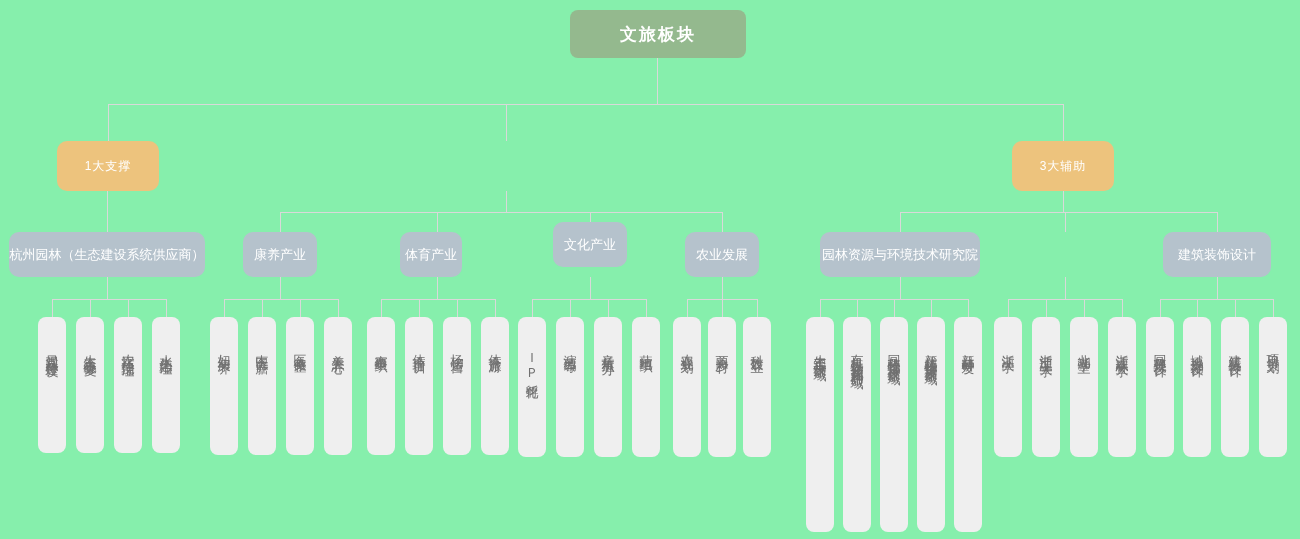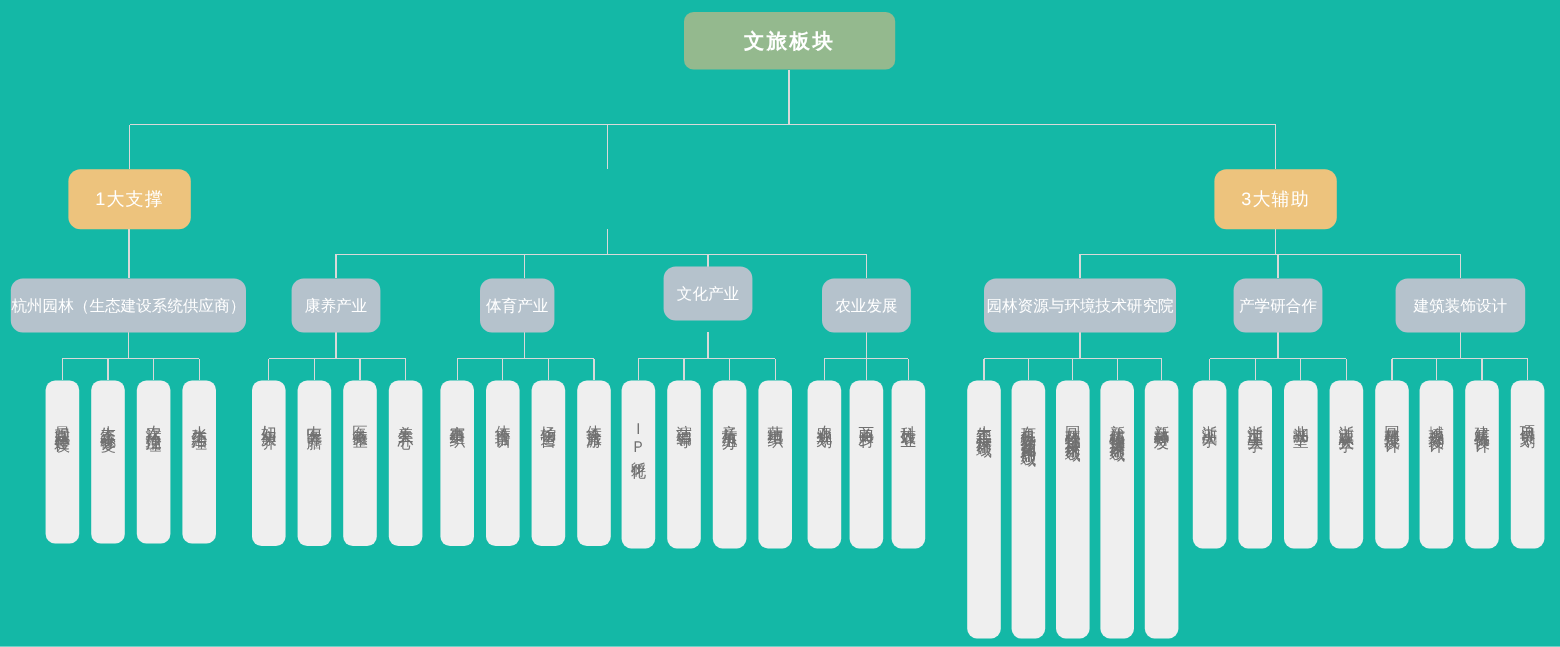--- a/index.html
+++ b/index.html
@@ -1,32 +1,32 @@
 <!DOCTYPE html>
 <html><head>
 <meta charset="utf-8">
 <style>
   html,body{margin:0;padding:0;background:#ffffff;}
   .canvas{
     position:relative;width:1300px;height:539px;overflow:hidden;
     font-family:"Liberation Sans","DejaVu Sans",sans-serif;
-    background:#14b8a6;
+    background:#86efac;
   }
   .connectors{position:absolute;left:0;top:0;width:1300px;height:539px;}
   .connectors path{stroke:#d9d9d9;stroke-width:1;fill:none;shape-rendering:crispEdges;}
   .node{
     position:absolute;display:flex;align-items:center;justify-content:center;
     box-sizing:border-box;text-align:center;white-space:nowrap;
   }
   .root{
     background:#94b98e;color:#ffffff;font-size:17px;font-weight:bold;
     border-radius:8px;letter-spacing:2px;
   }
   .branch{
-    background:#edc37d;color:#ffffff;font-size:15px;border-radius:10px;letter-spacing:1px;
+    background:#edc37d;color:#ffffff;font-size:12px;border-radius:10px;letter-spacing:1px;
   }
   .cat{
     background:#b5c2cc;color:#ffffff;font-size:13px;border-radius:10px;font-family:Liberation Mono, monospace;
   }
   .leaf{
     position:absolute;background:#efefef;border-radius:8px;box-sizing:border-box;
     display:flex;justify-content:center;align-items:flex-start;padding-top:27px;
   }
   .leaf span{
     writing-mode:vertical-rl;text-orientation:upright;
@@ -57,21 +57,20 @@
 
   <div class="node branch" style="left:57px;top:141px;width:102px;height:50px">1大支撑</div>
   <div class="node branch" style="left:1012px;top:141px;width:102px;height:50px">3大辅助</div>
 
   <div class="node cat" style="left:9px;top:232px;width:196px;height:45px">杭州园林（生态建设系统供应商）</div>
   <div class="node cat" style="left:243px;top:232px;width:74px;height:45px">康养产业</div>
   <div class="node cat" style="left:400px;top:232px;width:62px;height:45px">体育产业</div>
   <div class="node cat" style="left:553px;top:222px;width:74px;height:45px">文化产业</div>
   <div class="node cat" style="left:685px;top:232px;width:74px;height:45px">农业发展</div>
   <div class="node cat" style="left:820px;top:232px;width:160px;height:45px">园林资源与环境技术研究院</div>
-  <div class="node cat" style="left:1028px;top:232px;width:74px;height:45px">产学研合作</div>
   <div class="node cat" style="left:1163px;top:232px;width:108px;height:45px">建筑装饰设计</div>
 
   <div class="leaf" style="left:38px;top:317px;width:28px;height:136px">
     <span>景观园林建设</span>
     </div>
   <div class="leaf" style="left:76px;top:317px;width:28px;height:136px">
     <span>生态系统修复</span>
     </div>
   <div class="leaf" style="left:114px;top:317px;width:28px;height:136px">
     <span>农污环境治理</span>

